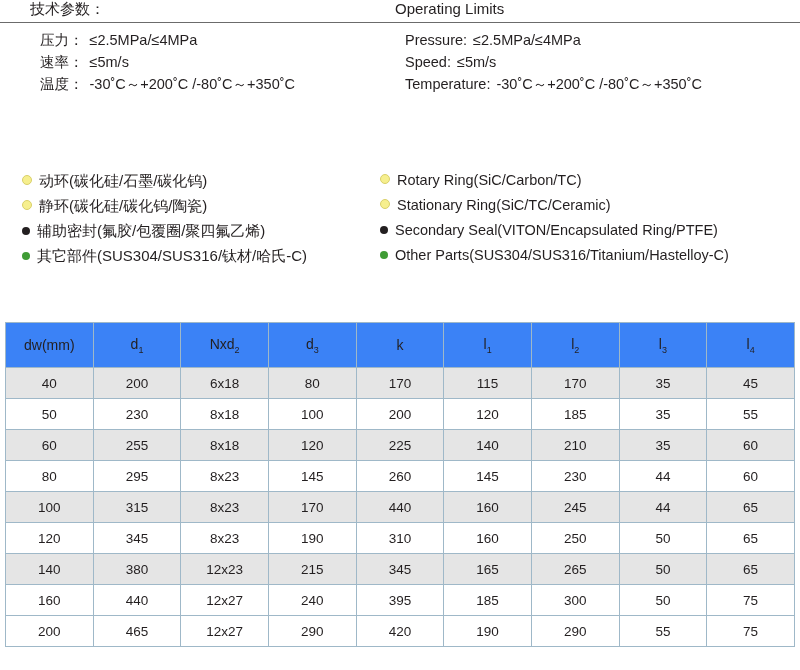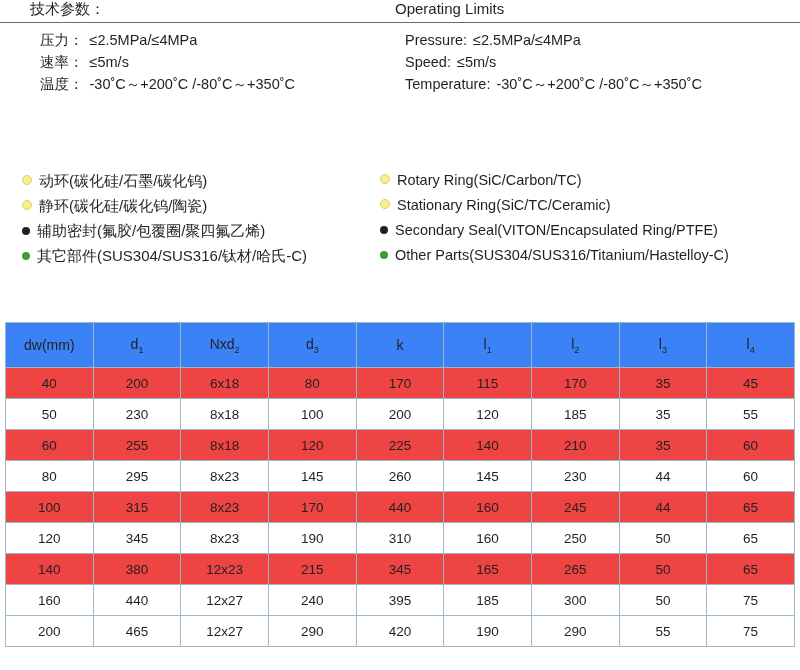--- a/index.html
+++ b/index.html
@@ -133,21 +133,21 @@
     padding: 0;
     color: #231f20;
   }
   table.dim thead th {
     background: #3b82f6;
     height: 44px;
     font-weight: normal;
     font-size: 14px;
   }
   table.dim tbody tr.odd td {
-    background: #ef4444;
+    background: #e5e5e5;
   }
   table.dim tbody tr.even td {
     background: #ffffff;
   }
   table.dim tbody td.firstcol {
     font-weight: normal;
   }
   .sub {
     font-size: 9px;
     vertical-align: sub;

